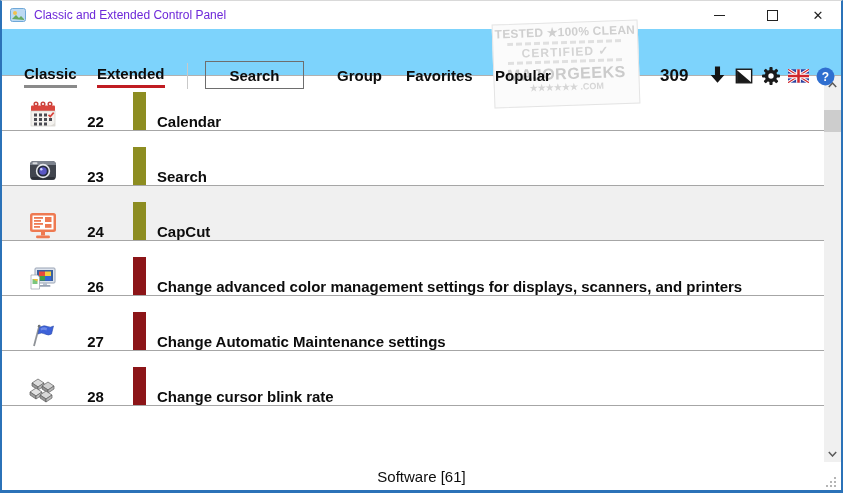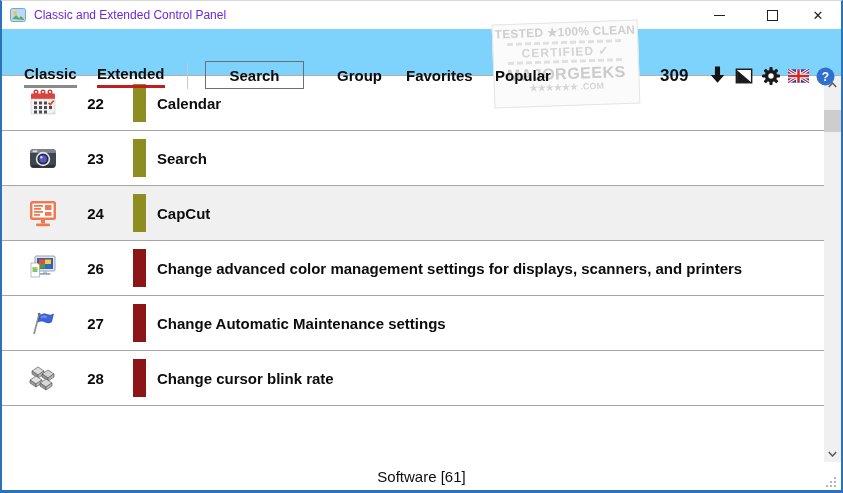--- a/index.html
+++ b/index.html
@@ -34,21 +34,21 @@
   .watermark{position:absolute;left:491px;top:21px;width:146px;height:84px;z-index:5;
     background:#fbfbfb;border:1px solid #e4e4e4;transform:rotate(-2deg);
     color:#cfcfcf;text-align:center;font-weight:700;line-height:1.05;padding-top:3px;box-sizing:border-box;pointer-events:none;}
   .wm-l1{font-size:12px;letter-spacing:0.2px;}
   .wm-sep{height:3px;margin:2px 14px;background:repeating-linear-gradient(90deg,#e0e0e0 0 6px,transparent 6px 9px);}
   .wm-l2{font-size:12px;letter-spacing:1px;color:#d4d4d4;}
   .wm-l3{font-size:16px;letter-spacing:0.5px;color:#cbcbcb;margin-top:3px;}
   .wm-l4{font-size:9px;color:#d6d6d6;}
   
   .list{position:absolute;left:0;top:75px;right:17px;height:386px;background:#fff;}
-  .row{position:relative;height:54px;border-bottom:1px solid #a6a6a6;display:flex;align-items:center;background:#fff;}
+  .row{position:relative;height:54px;border-bottom:1px solid #a6a6a6;display:flex;align-items:flex-end;background:#fff;}
   .row.hl{background:#f0f0f0;}
   .row-icon{width:30px;height:30px;margin-left:26px;flex:0 0 30px;}
   .row-num{width:75px;text-align:center;font-size:15px;font-weight:700;color:#0c0c0c;flex:0 0 75px;}
   .row-bar{width:13px;height:38px;flex:0 0 13px;}
   .row-label{margin-left:11px;font-size:15px;font-weight:700;color:#0c0c0c;white-space:nowrap;}
   
   .scrollbar{position:absolute;right:0;top:75px;width:17px;height:386px;background:#f0f0f0;z-index:2;}
   .sb-btn{position:absolute;left:0;width:17px;height:17px;display:flex;align-items:center;justify-content:center;}
   .sb-up{top:0;} .sb-down{bottom:0;}
   .sb-thumb{position:absolute;left:0;top:34px;width:17px;height:22px;background:#cdcdcd;}

